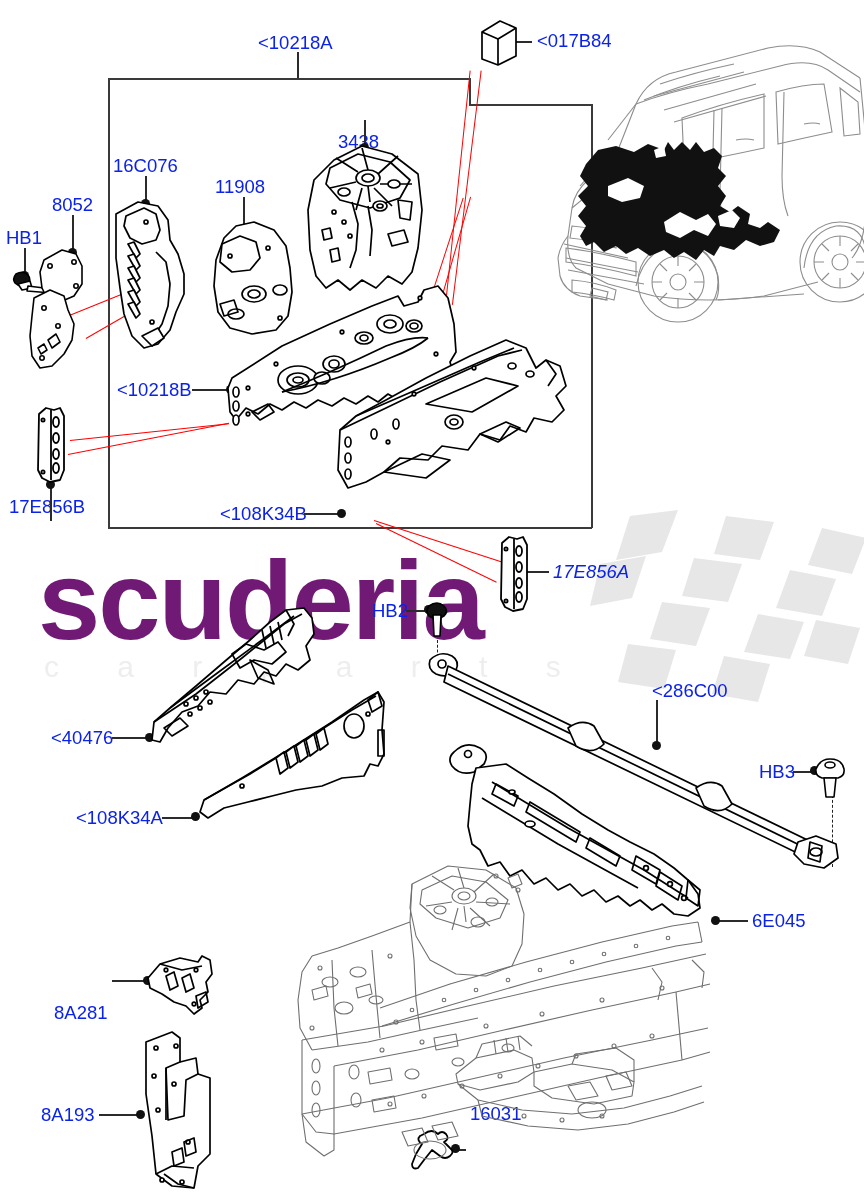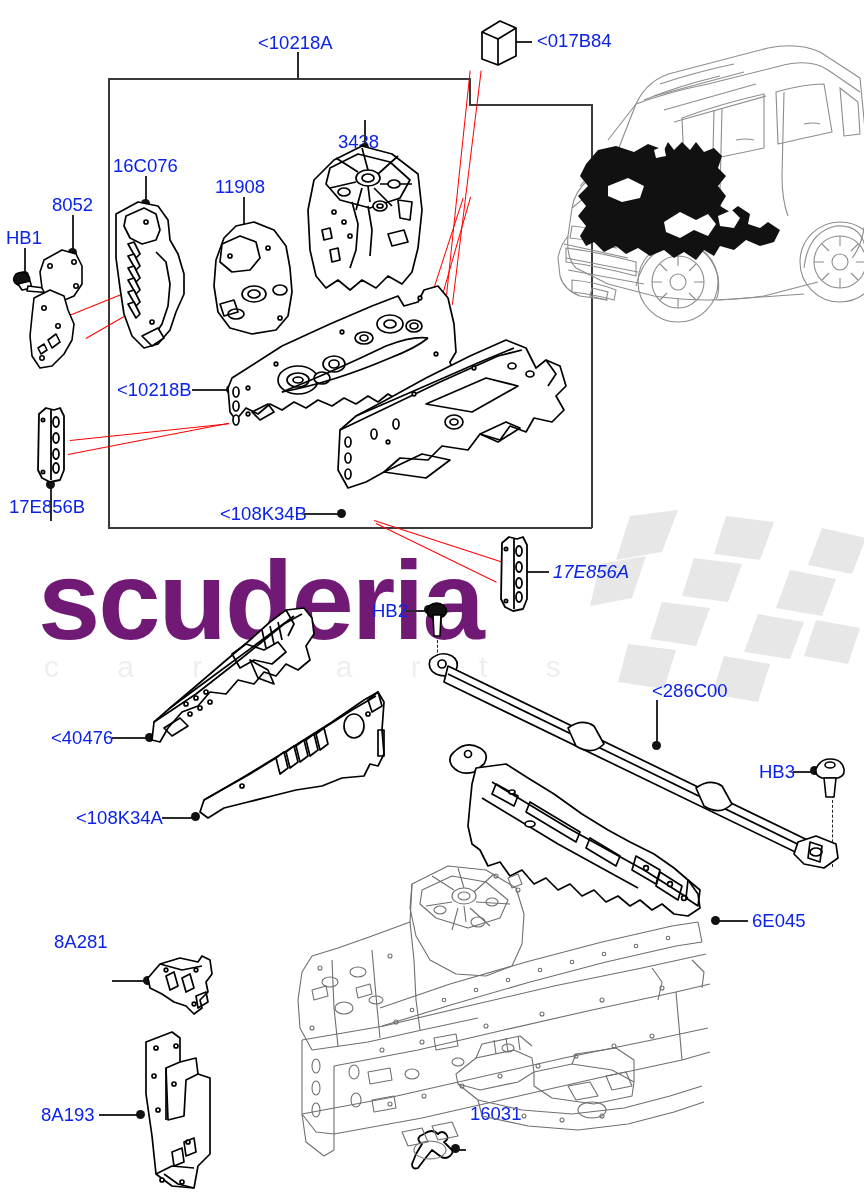--- a/index.html
+++ b/index.html
@@ -138,21 +138,21 @@
   <div class="lbl" style="left:117px; top:381px;">&lt;10218B</div>
   <div class="lbl" style="left:220px; top:505px;">&lt;108K34B</div>
   <div class="lbl" style="left:9px;   top:498px;">17E856B</div>
   <div class="lbl" style="left:553px; top:563px;font-style:italic;">17E856A</div>
   <div class="lbl" style="left:372px; top:602px;">HB2</div>
   <div class="lbl" style="left:613px; top:682px;margin-left:39px;">&lt;286C00</div>
   <div class="lbl" style="left:51px;  top:729px;">&lt;40476</div>
   <div class="lbl" style="left:759px; top:763px;">HB3</div>
   <div class="lbl" style="left:76px;  top:809px;">&lt;108K34A</div>
   <div class="lbl" style="left:752px; top:912px;">6E045</div>
-  <div class="lbl" style="left:54px;  top:933px;">8A281</div>
+  <div class="lbl" style="left:54px;  top:1004px;">8A281</div>
   <div class="lbl" style="left:41px;  top:1106px;">8A193</div>
   <div class="lbl" style="left:470px; top:1105px;">16031</div>
 
   <div class="leader h" style="left:508px; top:41px; width:24px;"></div>
   <div class="dot" style="left:500px; top:37px;"></div>
 
   <div class="leader v" style="left:364px; top:120px; height:28px;"></div>
   <div class="dot" style="left:360px; top:143px;"></div>
 
   <div class="leader v" style="left:145px; top:176px; height:28px;"></div>

